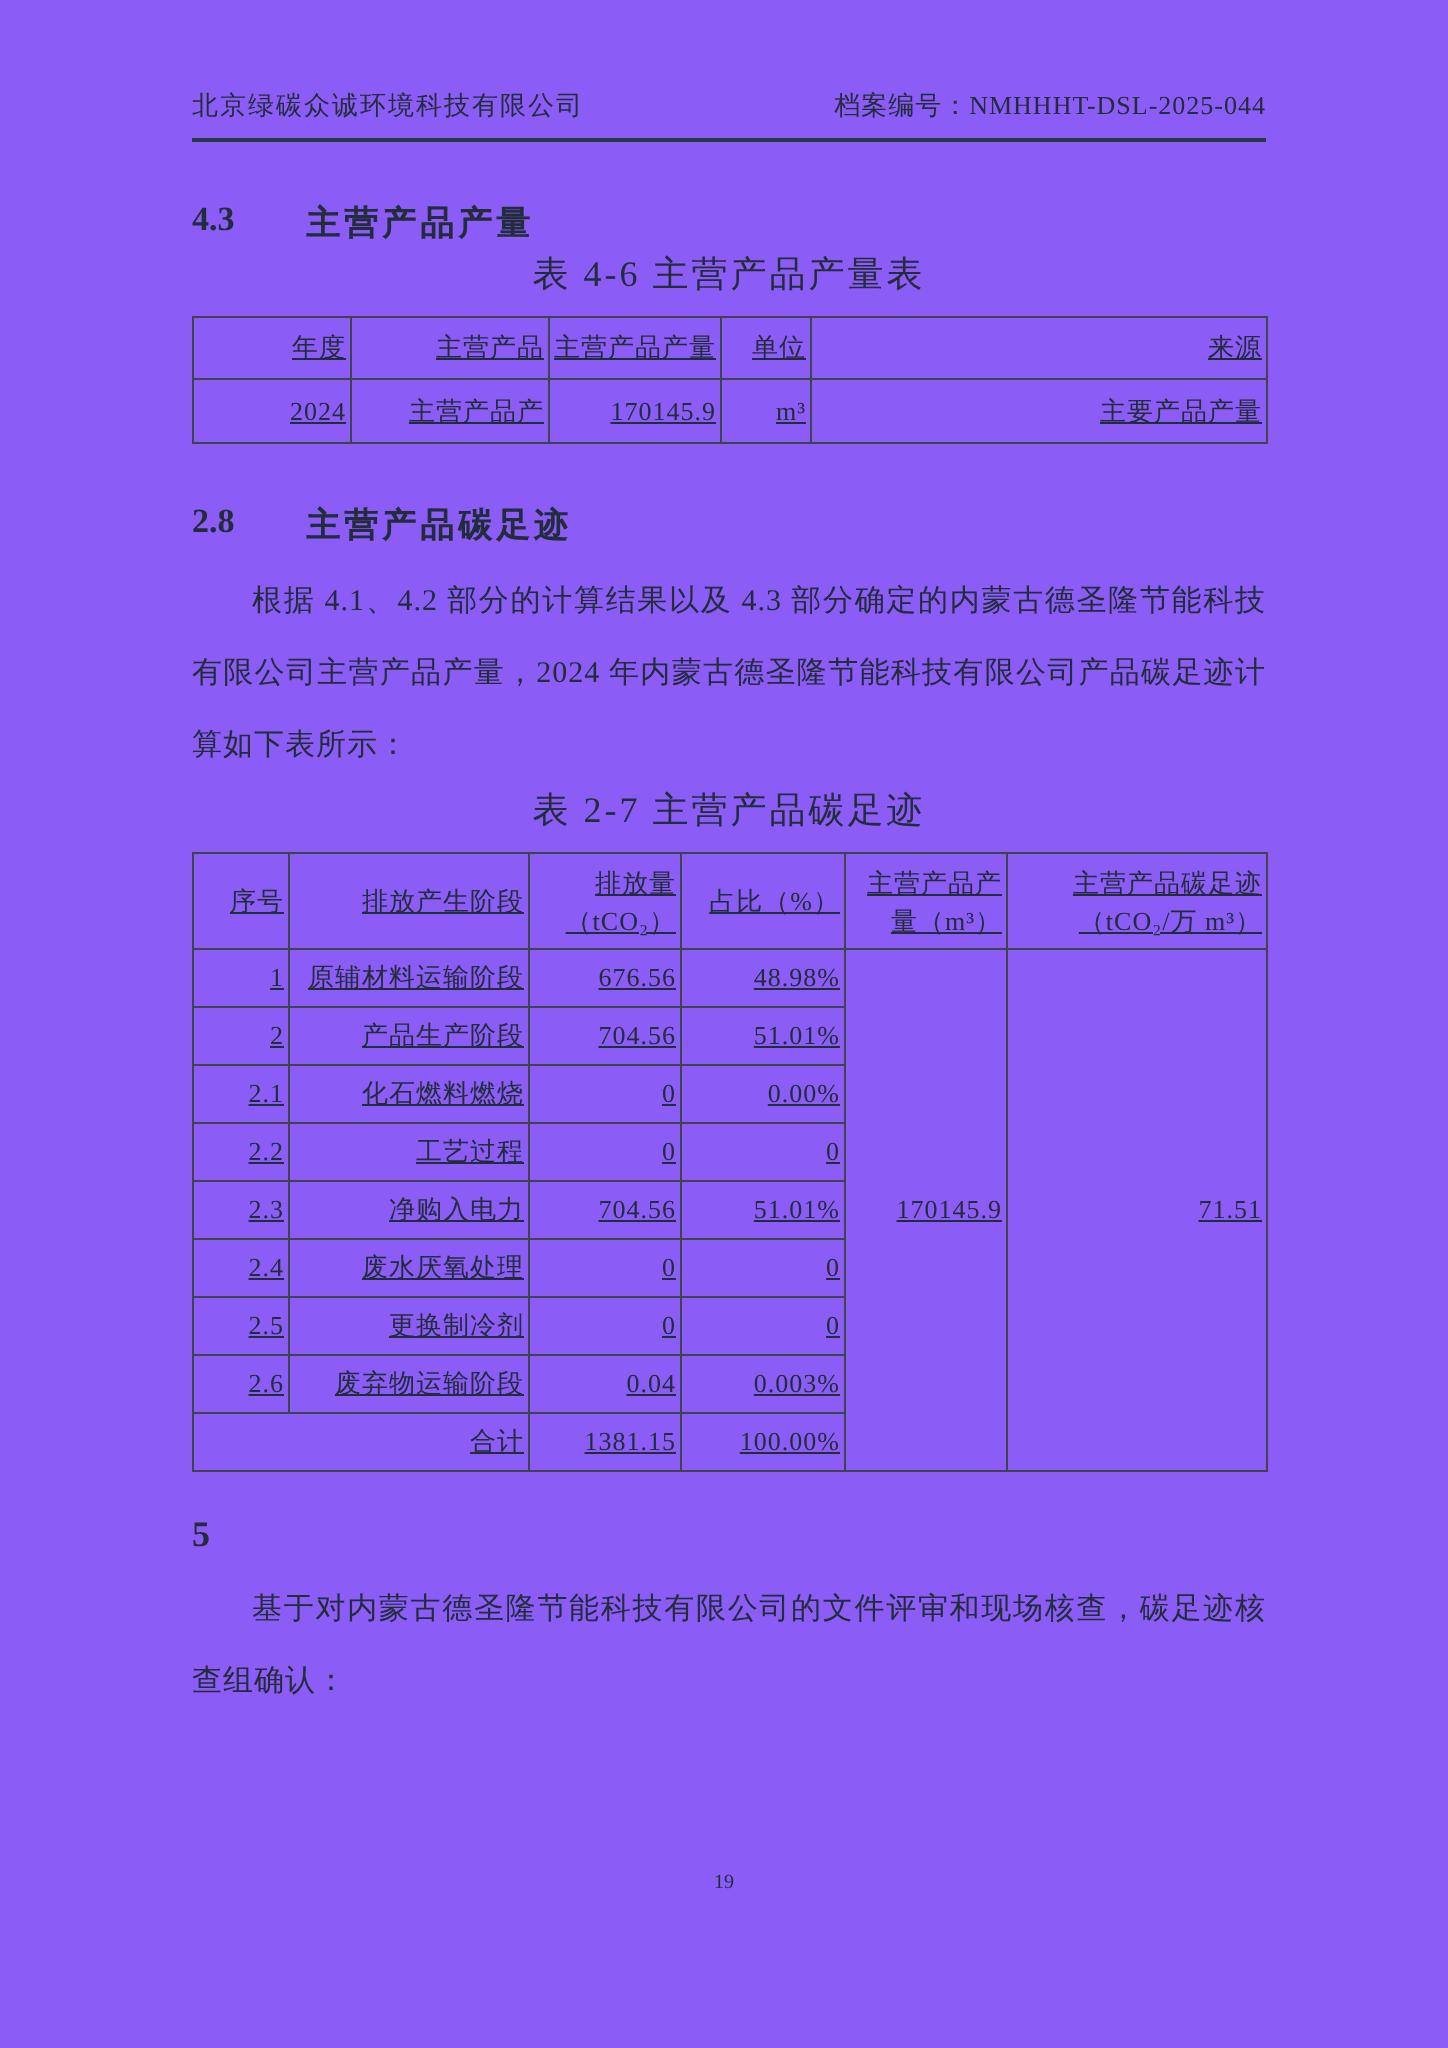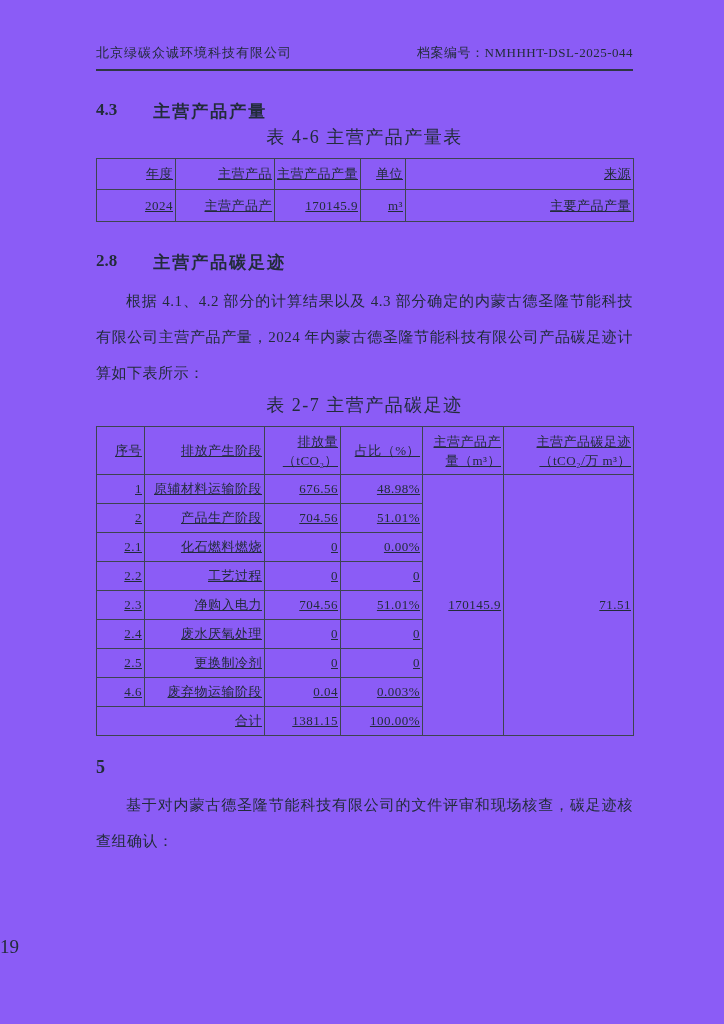--- a/index.html
+++ b/index.html
@@ -88,21 +88,22 @@
   .t46 th{height:30px;}
   .t46 td{height:31px;margin-left:32px;}
   .t47 th{height:47px;line-height:19px;}
   .t47 td{height:28px;}
   .two-line span{display:block;}
   
   .page-number{
     position:absolute;
     left:0;right:0;
     top:936px;
-    font-size:19px;
+    text-align:center;
+    font-size:10px;
   }
 </style>
 </head>
 <body>
 
 <div class="page">
   <div class="content">
 
     <div class="doc-header">
       <span class="left">北京绿碳众诚环境科技有限公司</span>
@@ -217,21 +218,21 @@
         <td>0</td>
         <td>0</td>
       </tr>
       <tr>
         <td>2.5</td>
         <td>更换制冷剂</td>
         <td>0</td>
         <td>0</td>
       </tr>
       <tr>
-        <td>4.6</td>
+        <td>2.6</td>
         <td>废弃物运输阶段</td>
         <td>0.04</td>
         <td>0.003%</td>
       </tr>
       <tr>
         <td colspan="2">合计</td>
         <td>1381.15</td>
         <td>100.00%</td>
       </tr>
     </tbody>

